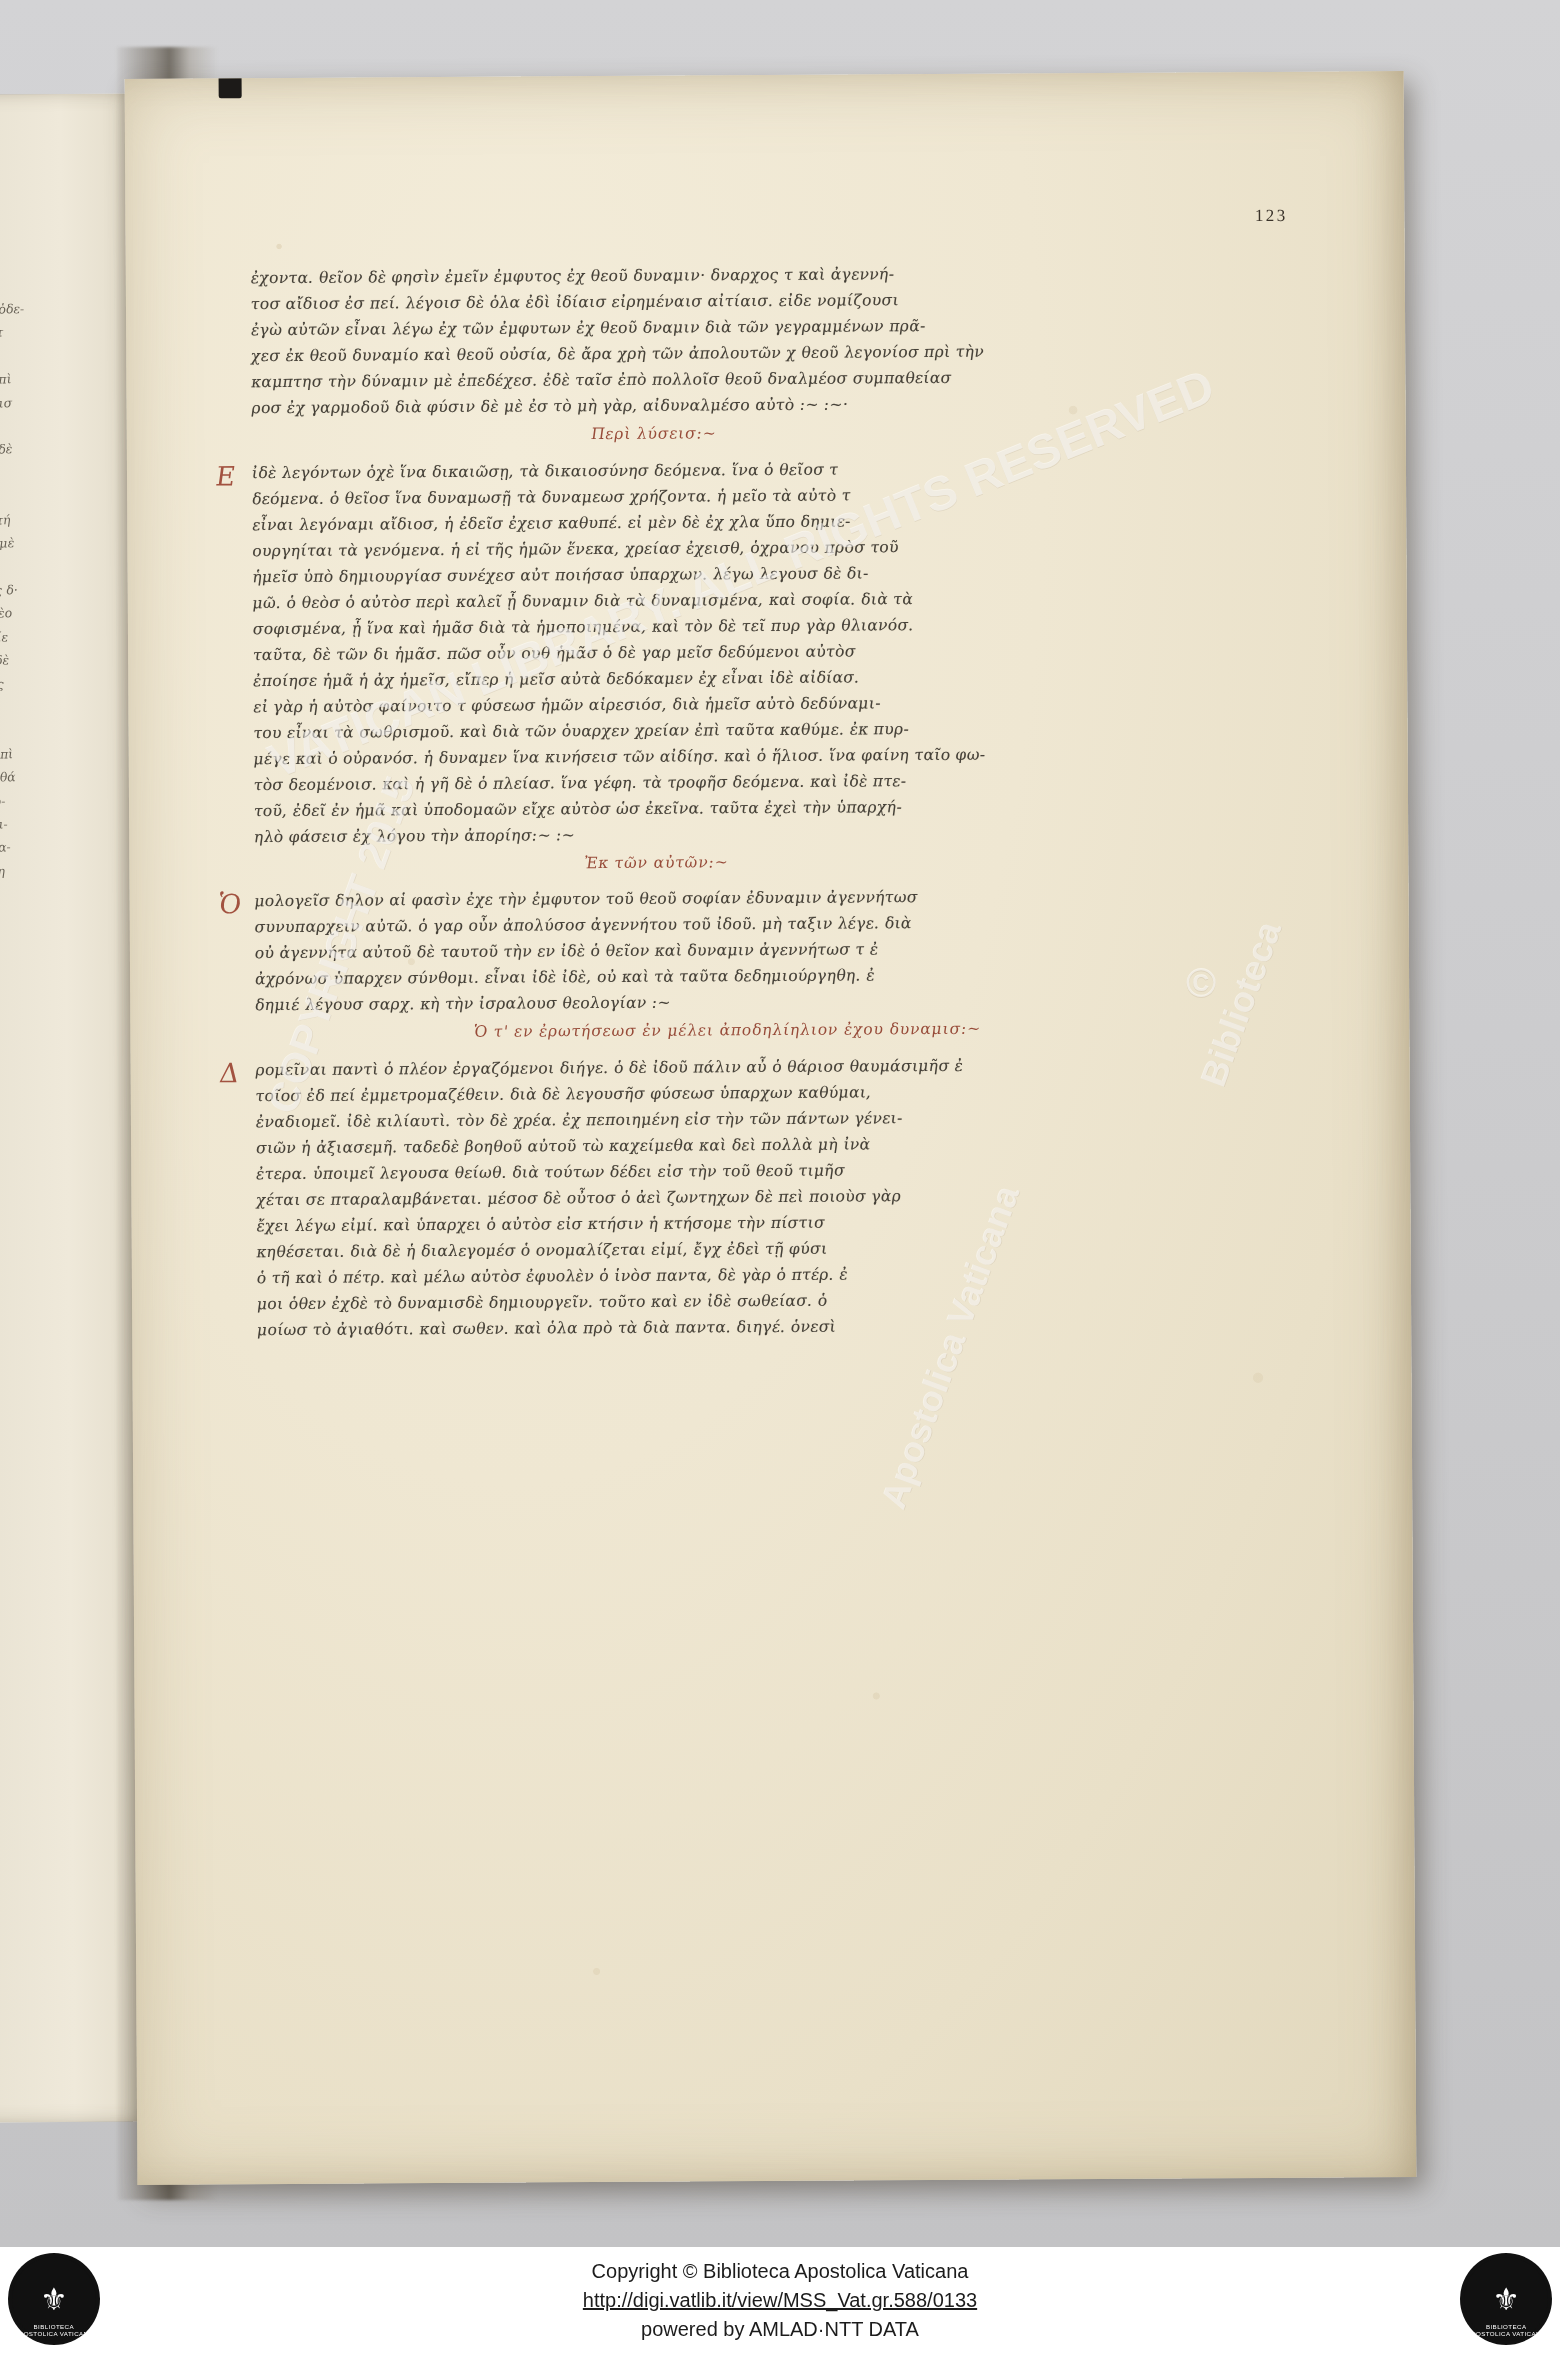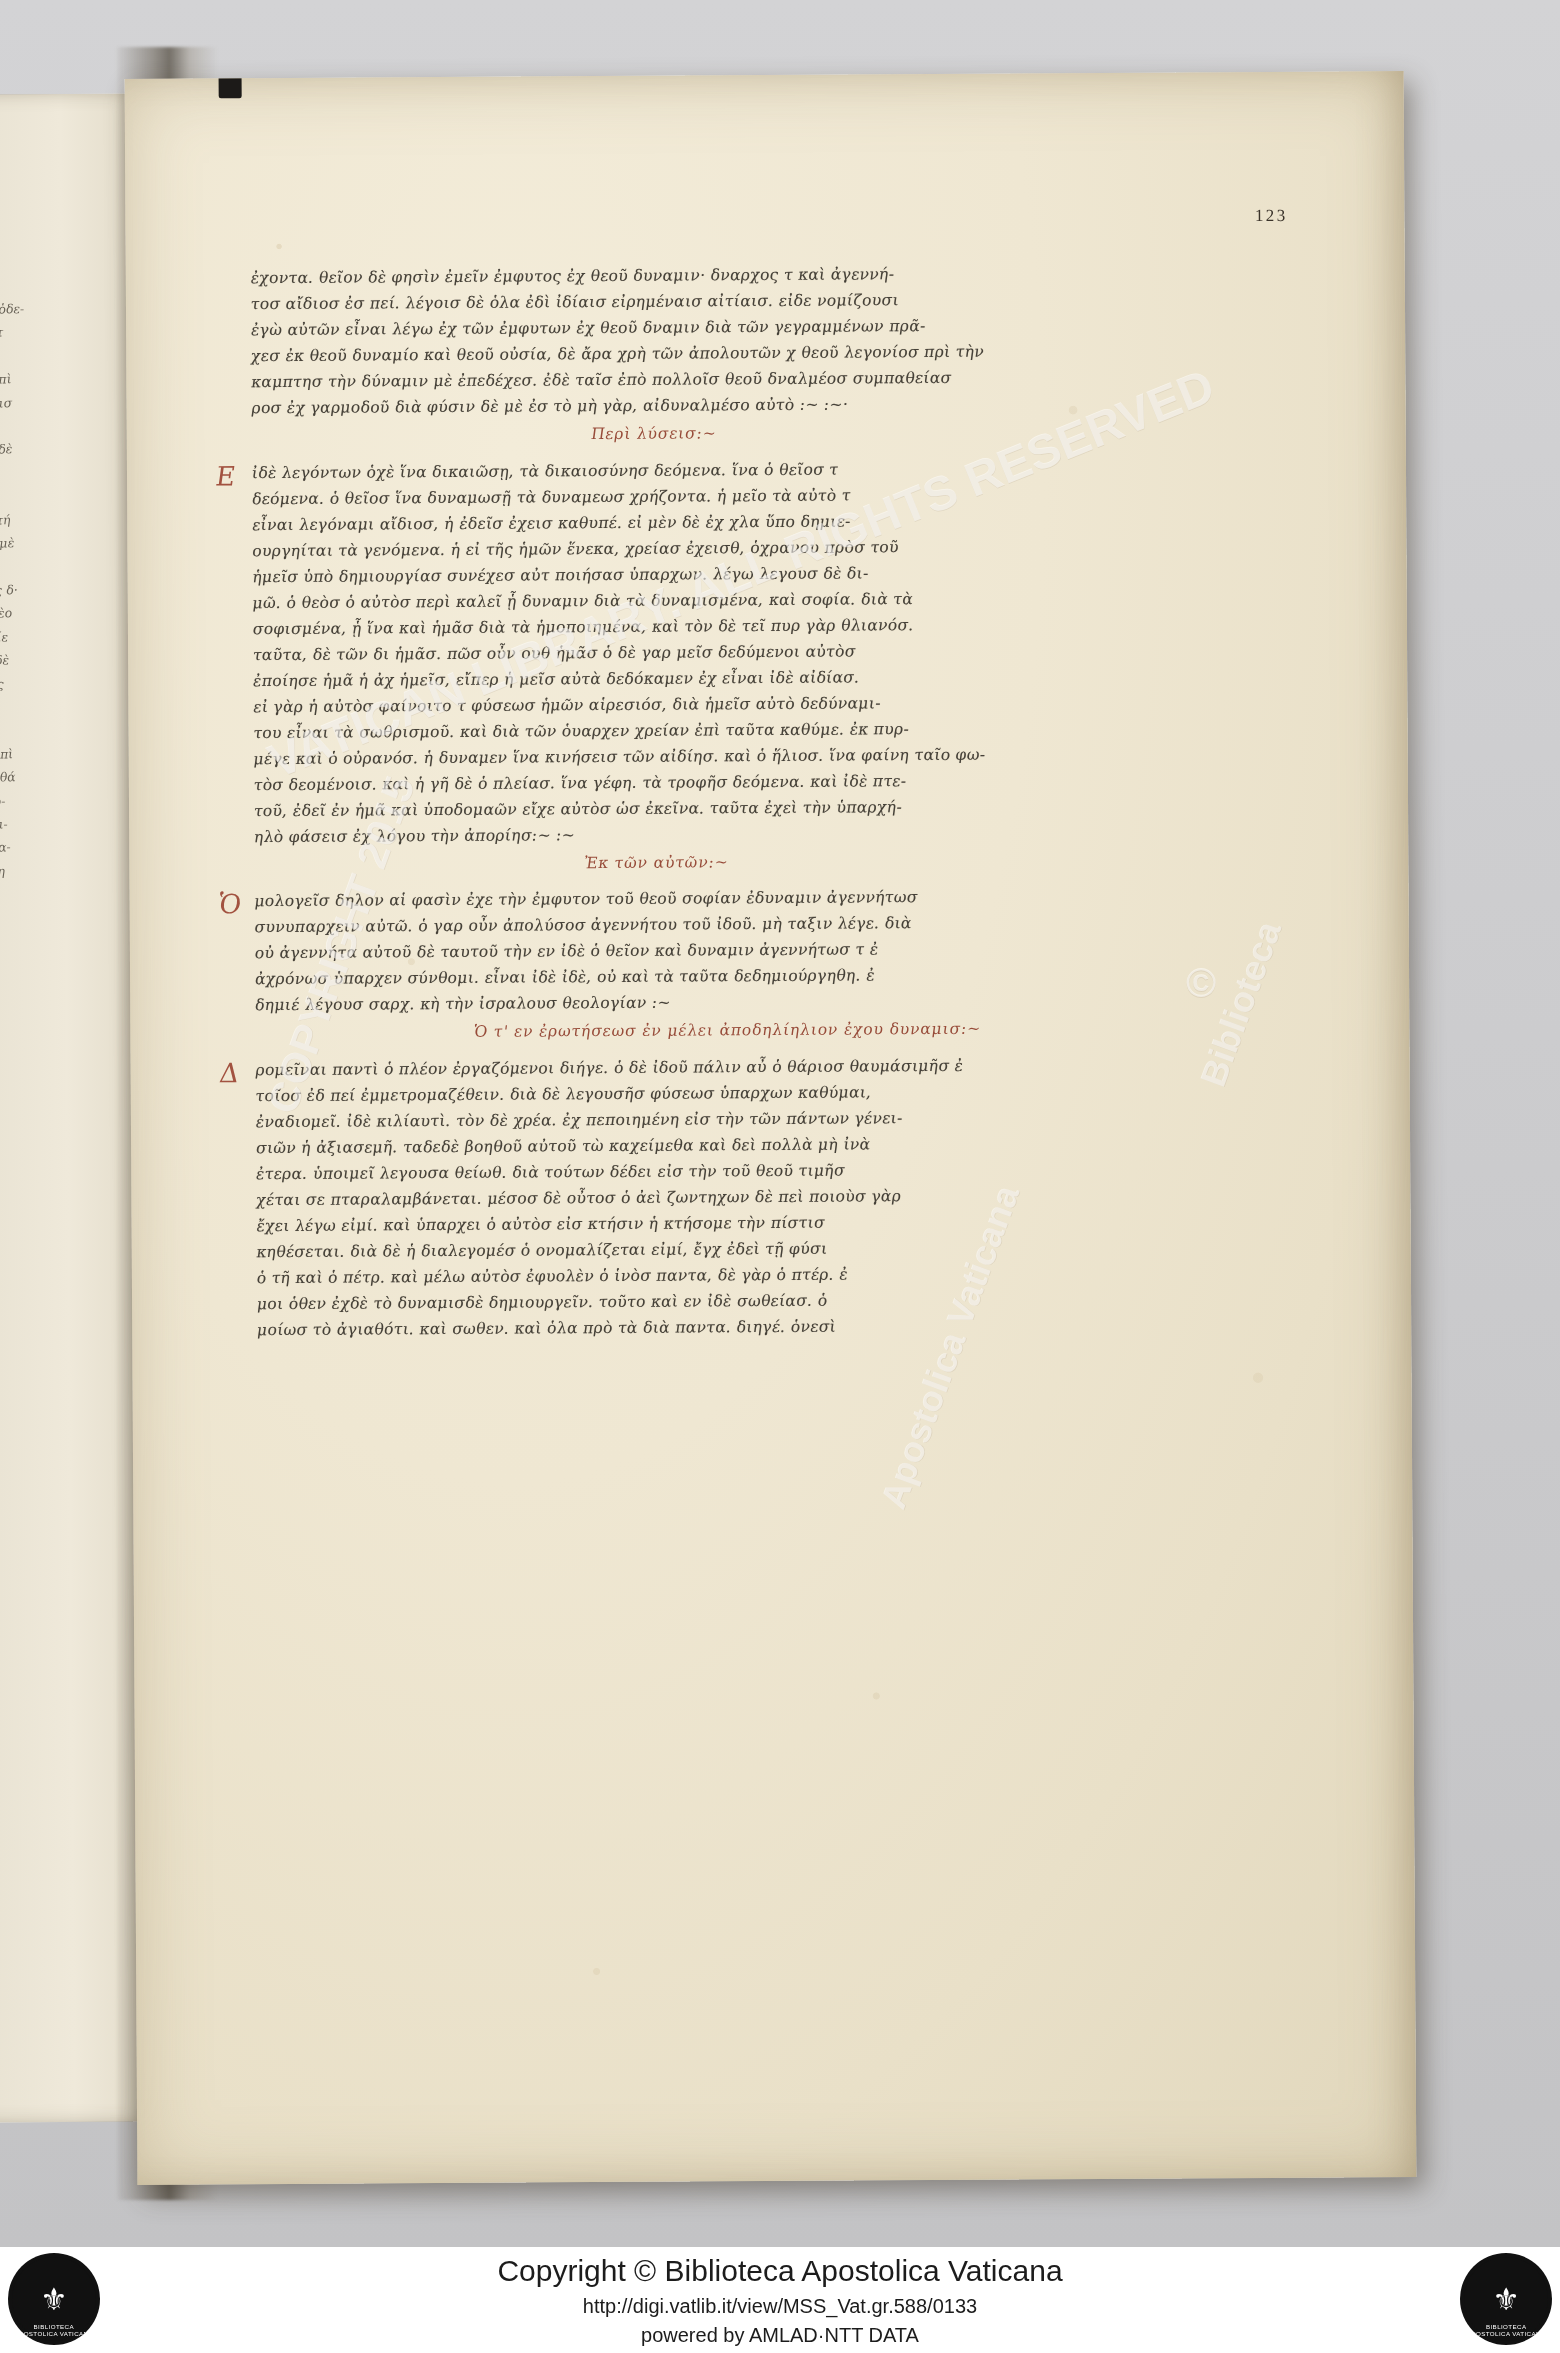--- a/index.html
+++ b/index.html
@@ -203,26 +203,27 @@
     background: #ffffff;
     display: flex;
     align-items: center;
     justify-content: center;
   }
   .footer-center {
     text-align: center;
     color: #1c1c1c;
   }
   .f-line1 {
-    font-size: 30px;
+    font-size: 20px;
     margin-bottom: 6.2px;
   }
   .f-line2 {
     font-size: 20px;
     margin-bottom: 6.2px;
+    text-decoration: underline;
   }
   .f-line3 {
     font-size: 20px;
   }
   .seal {
     position: absolute;
     top: 6.2px;
     width: 92px;
     height: 92px;
     border-radius: 50%;

